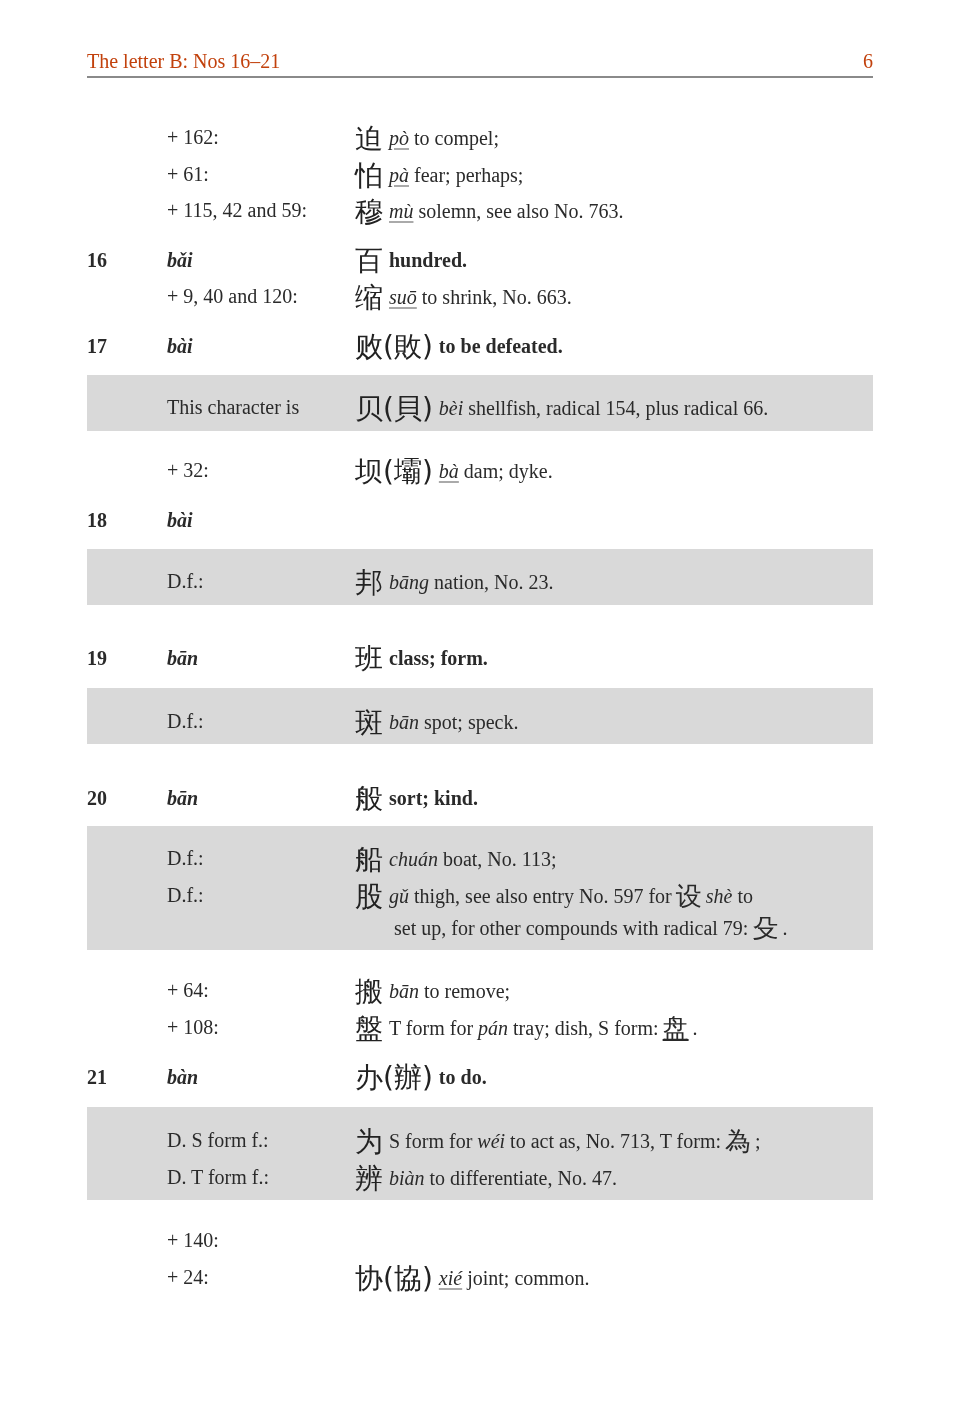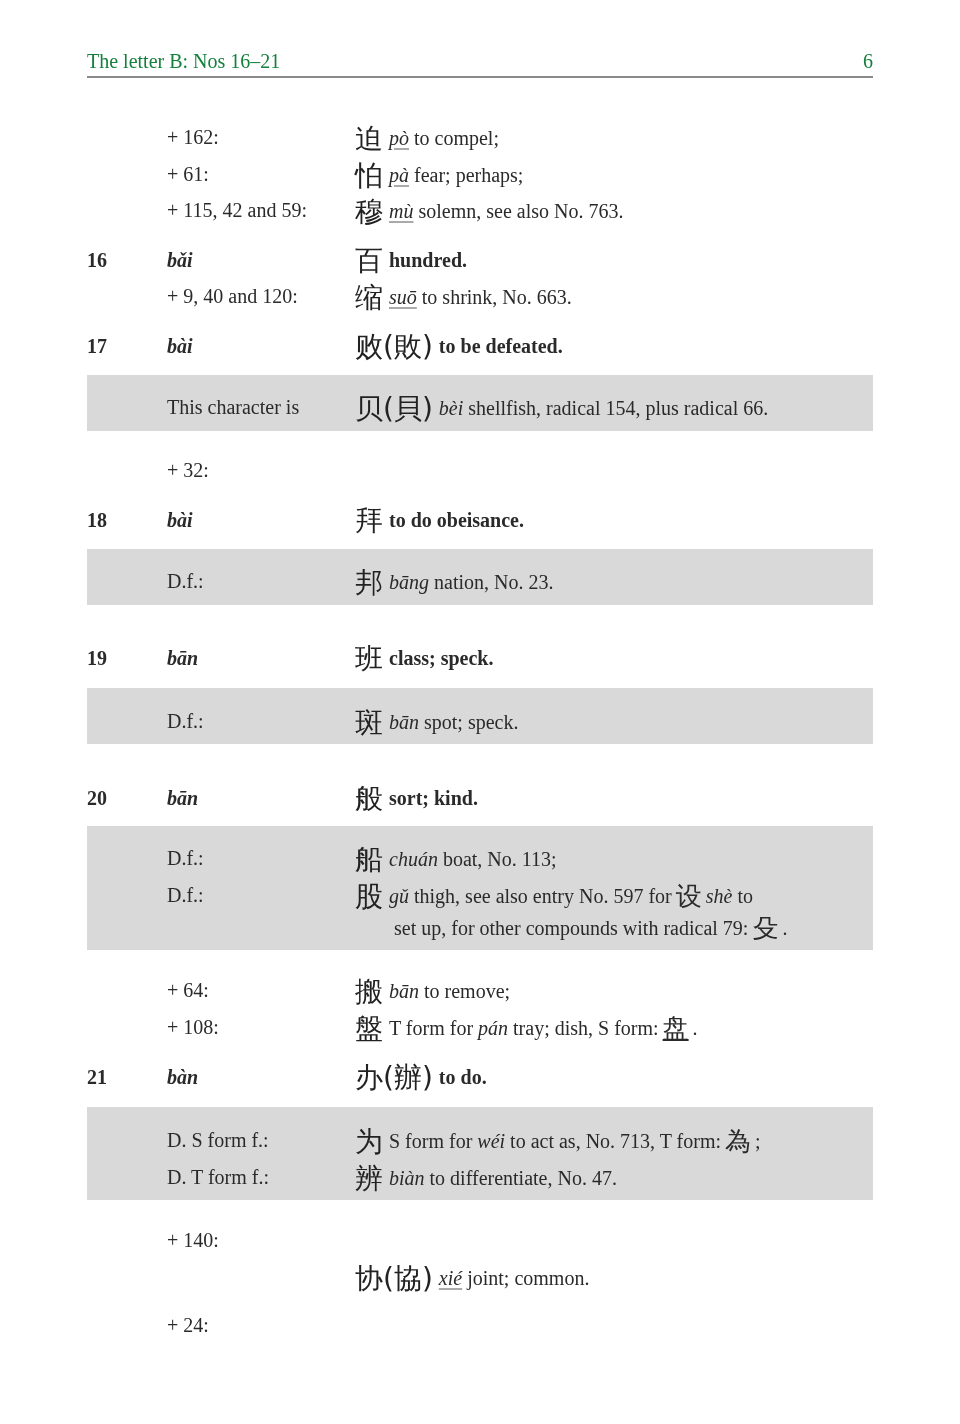--- a/index.html
+++ b/index.html
@@ -4,21 +4,21 @@
 <style>
   html, body { margin: 0; padding: 0; background: #ffffff; }
   body {
     width: 960px; height: 1424px; position: relative; overflow: hidden;
     font-family: "Liberation Serif", "DejaVu Serif", serif;
     color: #2a2a2a;
   }
   .header {
     position: absolute; left: 87px; top: 46px; width: 786px; height: 30px;
     border-bottom: 2px solid #8a8a8a;
-    font-size: 20px; color: #15803d;
+    font-size: 20px; color: #c2410c;
   }
   .header .title { position: absolute; left: 0; top: 4px; }
   .header .pagenum { position: absolute; right: 0; top: 4px; }
 
   .row { position: absolute; left: 0; width: 960px; height: 36px; font-size: 20px; }
   .num { position: absolute; left: 87px; font-weight: bold; font-size: 20px; }
   .pin { position: absolute; left: 167px; font-style: italic; font-weight: bold; font-size: 20px; }
   .lab { position: absolute; left: 167px; font-size: 20px; }
   .ent { position: absolute; left: 355px; white-space: nowrap; font-size: 20px; }
   .ent .cn { font-family: "DejaVu Sans", sans-serif; font-size: 28px; vertical-align: -3px; margin-right: 6px; color:#222; }
@@ -70,36 +70,36 @@
   <span class="num" style="top:7px;">17</span>
   <span class="pin" style="top:7px;">bài</span>
   <span class="ent"><span class="cn">败(敗)</span><span class="b">to be defeated.</span></span>
 </div>
 <div class="row" style="top:390px;">
   <span class="lab" style="top:6px;">This character is</span>
   <span class="ent"><span class="cn">贝(貝)</span><span class="py">bèi</span> <span>shellfish, radical 154, plus radical 66.</span></span>
 </div>
 <div class="row" style="top:453px;">
   <span class="lab" style="top:6px;">+ 32:</span>
+  <span class="ent"><span class="cn">坝(壩)</span><span class="py u">bà</span> <span>dam; dyke.</span></span>
 </div>
 
 <div class="row" style="top:502px;">
   <span class="num" style="top:7px;">18</span>
   <span class="pin" style="top:7px;">bài</span>
-  <span class="ent"><span class="cn">拜</span><span class="b">to do obeisance.</span></span>
 </div>
 <div class="row" style="top:564px;">
   <span class="lab" style="top:6px;">D.f.:</span>
   <span class="ent"><span class="cn">邦</span><span class="py">bāng</span> <span>nation, No. 23.</span></span>
 </div>
 
 <div class="row" style="top:640px;">
   <span class="num" style="top:7px;">19</span>
   <span class="pin" style="top:7px;">bān</span>
-  <span class="ent"><span class="cn">班</span><span class="b">class; speck.</span></span>
+  <span class="ent"><span class="cn">班</span><span class="b">class; form.</span></span>
 </div>
 <div class="row" style="top:704px;">
   <span class="lab" style="top:6px;">D.f.:</span>
   <span class="ent"><span class="cn">斑</span><span class="py">bān</span> <span>spot; speck.</span></span>
 </div>
 
 <div class="row" style="top:780px;">
   <span class="num" style="top:7px;">20</span>
   <span class="pin" style="top:7px;">bān</span>
   <span class="ent"><span class="cn">般</span><span class="b">sort; kind.</span></span>
@@ -134,15 +134,15 @@
   <span class="ent"><span class="cn">为</span><span>S form for</span> <span class="py">wéi</span> <span>to act as, No. 713, T form:</span><span class="cnin">為</span><span>;</span></span>
 </div>
 <div class="row" style="top:1160px;">
   <span class="lab" style="top:6px;">D. T form f.:</span>
   <span class="ent"><span class="cn">辨</span><span class="py">biàn</span> <span>to differentiate, No. 47.</span></span>
 </div>
 <div class="row" style="top:1223px;">
   <span class="lab" style="top:6px;">+ 140:</span>
 </div>
 <div class="row" style="top:1260px;">
-  <span class="lab" style="top:6px;margin-top:48px;">+ 24:</span>
+  <span class="lab" style="top:6px;">+ 24:</span>
   <span class="ent"><span class="cn">协(協)</span><span class="py u">xié</span> <span>joint; common.</span></span>
 </div>
 
 </body></html>

